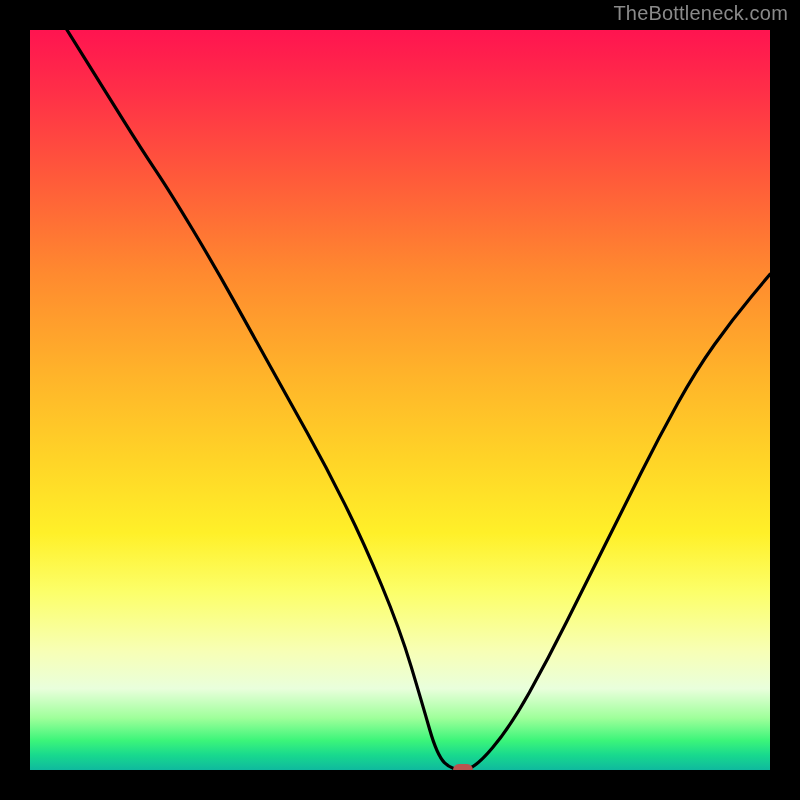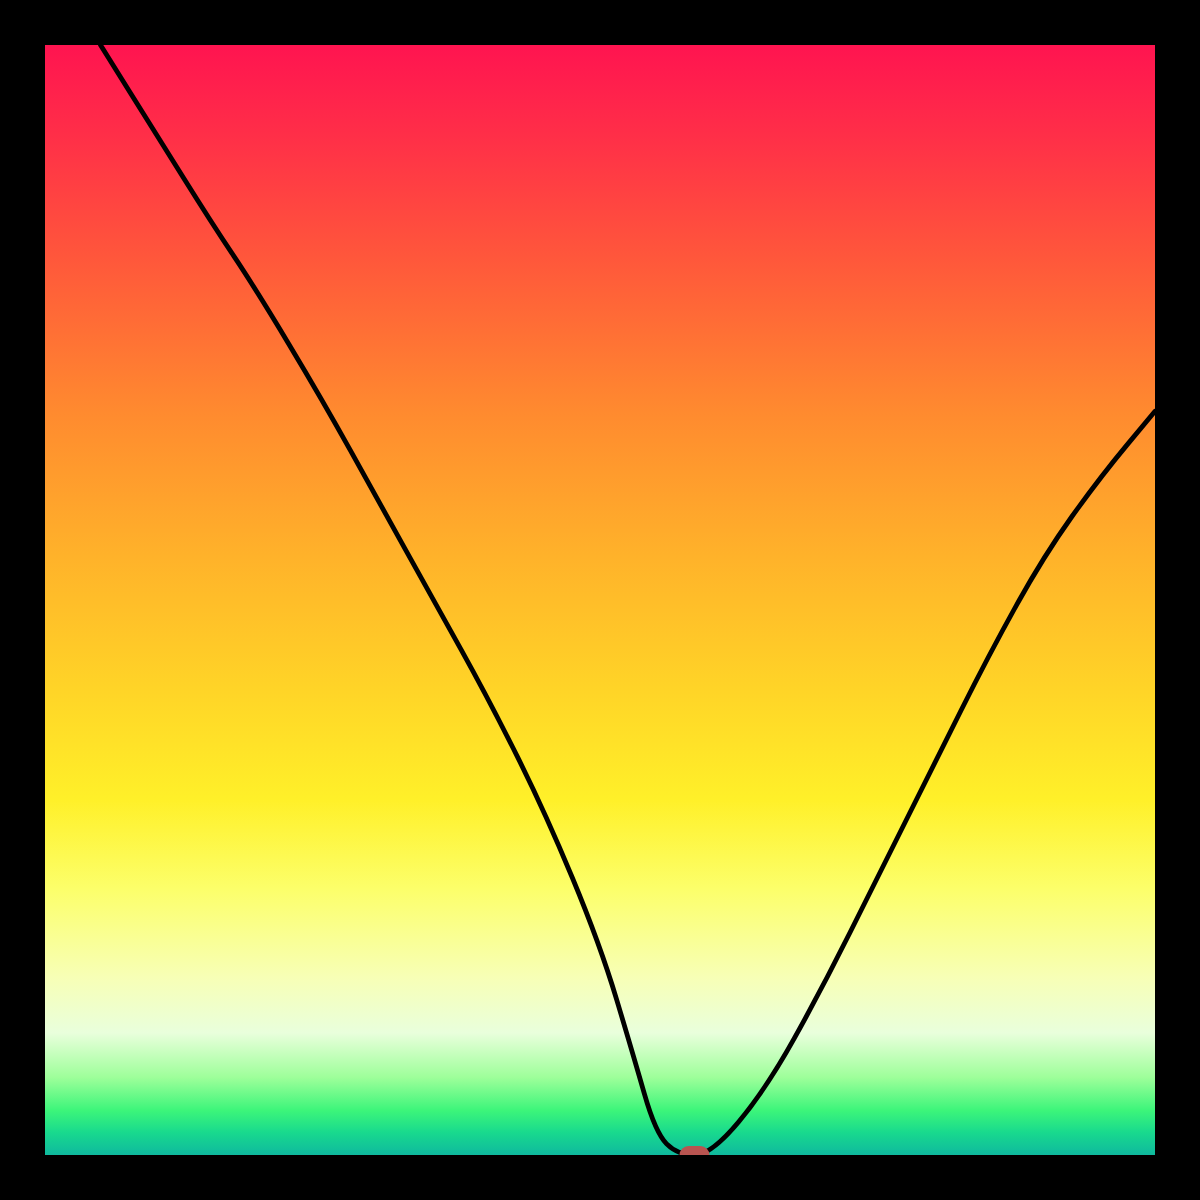--- a/index.html
+++ b/index.html
@@ -72,20 +72,21 @@
     background: #b85450; 
     z-index: 6;
     transform: translate(-50%, -50%);
   }
 </style>
 </head>
 <body>
 
 <div class="stage">
 
+  <div class="watermark">TheBottleneck.com</div>
 
   <div class="plot">
     <div class="gradient"></div>
 
     <svg class="curve" viewBox="0 0 740 740" preserveAspectRatio="none">
       <path id="curve-path" d="M 37 0 Q 37 0 55.5 29.599999999999966 Q 74 59.19999999999993 92.5 88.79999999999995 Q 111 118.39999999999998 125.8 140.59999999999997 Q 140.6 162.79999999999995 162.8 199.79999999999995 Q 185 236.79999999999995 203.5 270.1 Q 222 303.40000000000003 240.5 336.70000000000005 Q 259 370 277.5 403.3 Q 296 436.6 314.5 473.6 Q 333 510.6 351.5 555 Q 370 599.4 381.1 636.4 Q 392.20000000000005 673.4 399.6 699.3 Q 407.00000000000006 725.2 414.4 732.6 Q 421.79999999999995 740 432.9 740 Q 444 740 462.5 717.8 Q 481 695.6 499.5 662.3 Q 518 629 536.5 592 Q 555 555 573.5 518 Q 592 481 610.5 444 Q 629 407 647.5 373.7 Q 666 340.4 684.5 314.5 Q 703 288.6 721.5 266.4 T 740 244.2" fill="none" stroke="#000" stroke-width="3.2" stroke-linecap="round" stroke-linejoin="round"></path>
     </svg>
 
     <div id="marker" class="marker" style="left: 432.9px; top: 740px;"></div>
   </div>

